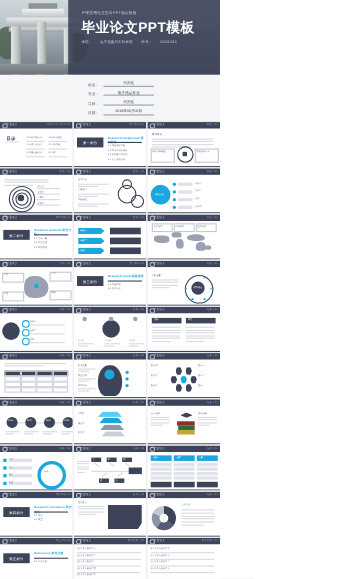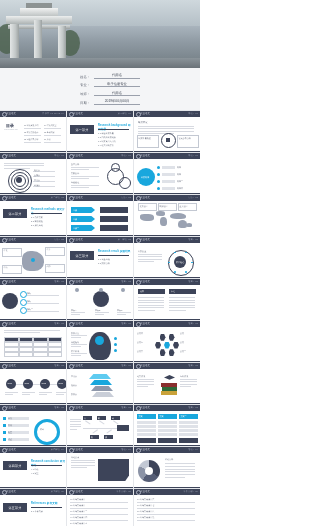--- a/index.html
+++ b/index.html
@@ -88,20 +88,28 @@
         <div class="cap"></div>
         <div class="lintel"></div>
         <div class="lintel2"></div>
         <div class="pillar p1"></div>
         <div class="pillar p2"></div>
         <div class="pillar p3"></div>
       </div>
       <div class="ground"></div>
     </div>
 
+    <div class="cover-panel">
+      <div class="cover-sub">严谨实用论文答辩PPT动态模板</div>
+      <div class="cover-title">毕业论文PPT模板</div>
+      <div class="cover-meta">
+        <span>学院：</span><span>电子信息与工程学院</span>
+        <span>学号：</span><span>1626D316</span>
+      </div>
+    </div>
   </div>
 
   <div class="infoblock">
     <div class="info-rows" id="info-rows">
         <div class="info-row">
           <div class="info-label">姓名：</div>
           <div class="info-value">代用名</div>
         </div>
         <div class="info-row">
           <div class="info-label">专业：</div>

